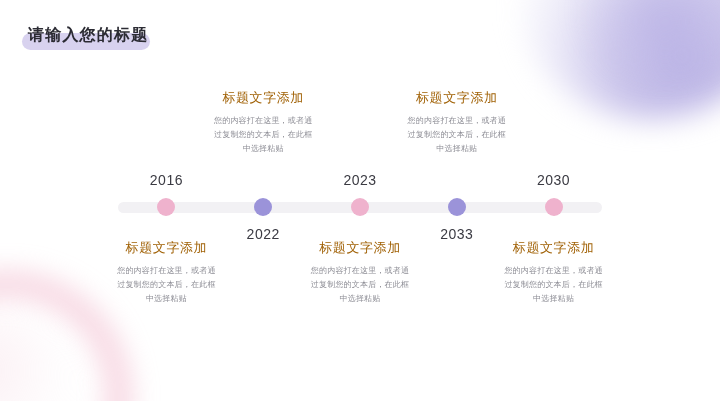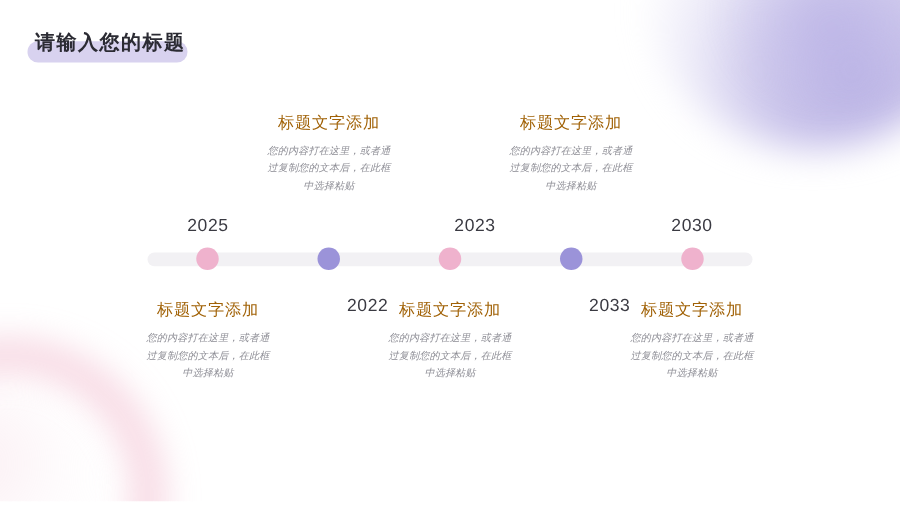--- a/index.html
+++ b/index.html
@@ -136,21 +136,21 @@
   
   .year-label {
     position: absolute;
     font-size: 14px;
     color: #3a3a42;
     letter-spacing: 0.5px;
     transform: translateX(-50%);
     white-space: nowrap;
   }
   .year-above { top: 172px; }
-  .year-below { top: 236px; margin-left: 31px; }
+  .year-below { top: 226px; }
 
   
   .text-block {
     position: absolute;
     width: 172px;
     transform: translateX(-50%);
     text-align: center;
   }
   .tb-title {
     font-size: 13px;
@@ -158,21 +158,20 @@
     color: #a16207;
     letter-spacing: 0.6px;
     margin-bottom: 7px;
     white-space: nowrap;
   }
   .tb-body {
     font-size: 8px;
     color: #8d8d95;
     line-height: 14px;
     letter-spacing: 0.2px;
-    font-style: italic;
   }
   .tb-body span { display: block; }
 
   .block-above { top: 89px; }
   .block-below { top: 239px; }
 </style>
 </head>
 <body>
 
 <div id="slide">
@@ -190,23 +189,23 @@
   <div id="timeline-bar"></div>
 
   <div id="dots-layer">
       <div class="milestone-dot" style="left: 166.4px; background: rgb(239, 178, 205);"></div>
       <div class="milestone-dot" style="left: 263.2px; background: rgb(155, 147, 217);"></div>
       <div class="milestone-dot" style="left: 360px; background: rgb(239, 178, 205);"></div>
       <div class="milestone-dot" style="left: 456.8px; background: rgb(155, 147, 217);"></div>
       <div class="milestone-dot" style="left: 553.6px; background: rgb(239, 178, 205);"></div>
     </div>
   <div id="years-layer">
-      <div class="year-label year-above" style="left: 166.4px;">2025</div>
+      <div class="year-label year-above" style="left: 166.4px;">2016</div>
       <div class="year-label year-below" style="left: 263.2px;">2022</div>
-      <div class="year-label year-above" style="left: 360px; margin-left: 20px;">2023</div>
+      <div class="year-label year-above" style="left: 360px;">2023</div>
       <div class="year-label year-below" style="left: 456.8px;">2033</div>
       <div class="year-label year-above" style="left: 553.6px;">2030</div>
     </div>
   <div id="blocks-layer">
       <div class="text-block block-below" style="left: 166.4px;">
         <div class="tb-title">标题文字添加</div>
         <div class="tb-body">
           <span>您的内容打在这里，或者通</span>
           <span>过复制您的文本后，在此框</span>
           <span>中选择粘贴</span>

